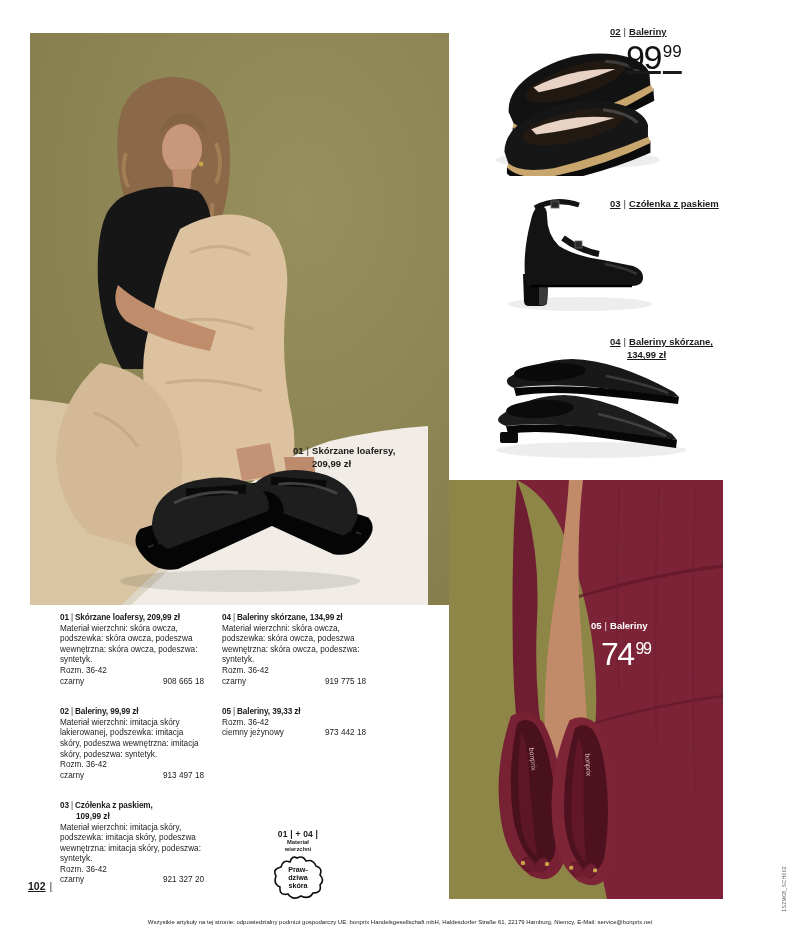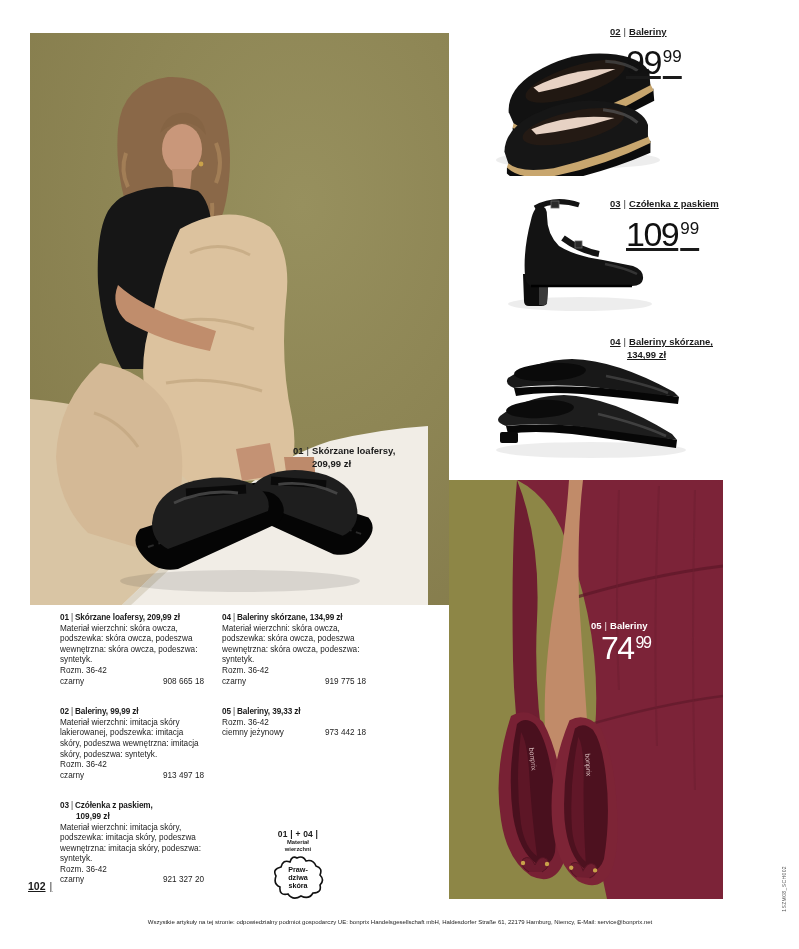--- a/index.html
+++ b/index.html
@@ -11,30 +11,30 @@
   .hero{left:30px;top:33px;width:448px;height:572px;}
   .hero svg{display:block;}
   .hero-caption{left:263px;top:411px;font-size:9.5px;font-weight:700;color:#1b1b1b;line-height:13px;}
   .cap-l2{padding-left:19px;}
 
   
   .shelf-label{left:610px;width:140px;text-decoration:underline;}
   .sl-name{font-size:9.5px;font-weight:700;white-space:nowrap;color:#1b1b1b;}
   .sl-name2{font-size:9.5px;font-weight:700;color:#1b1b1b;padding-left:17px;margin-top:2px;}
   .pipe{font-weight:300;color:#333;padding:0 3px;}
-  .sl-price{margin-left:16px;margin-top:2px;font-size:34px;font-weight:400;letter-spacing:-1.5px;color:#111;line-height:46px;}
+  .sl-price{margin-left:16px;margin-top:2px;font-size:34px;font-weight:400;letter-spacing:-1.5px;color:#111;line-height:36px;}
   .pd{font-size:17px;position:relative;top:-12px;letter-spacing:0;margin-left:2px;}
 
   
   .photo2{left:449px;top:480px;width:274px;height:391px;}
   .photo2 svg{display:block;}
   .photo2-caption{left:142px;top:140px;color:#ffffff;}
   .p2-name{font-size:9.5px;font-weight:700;white-space:nowrap;}
   .p2-name .pipe{color:#f3e8e8;}
-  .p2-price{font-size:32px;font-weight:400;letter-spacing:-1.5px;line-height:32px;margin-left:10px;margin-top:1px;}
+  .p2-price{font-size:32px;font-weight:400;letter-spacing:-1.5px;line-height:32px;margin-left:10px;margin-top:7px;}
   .pd2{font-size:16px;position:relative;top:-11px;margin-left:2px;}
 
   
   .dcol{width:144px;}
   .dcol1{left:60px;top:613px;}
   .dcol2{left:222px;top:613px;}
   .detail-item{margin-bottom:20px;}
   .dt-title{font-size:8.2px;font-weight:700;white-space:nowrap;letter-spacing:-0.1px;line-height:10.6px;}
   .dt-title .pipe{padding:0 2px;}
   .dt-title2{font-size:8.2px;font-weight:700;padding-left:16px;line-height:10.6px;}
@@ -133,21 +133,20 @@
   <path d="M50,18 Q70,7 94,15" stroke="#131313" stroke-width="5" fill="none"></path>
   <rect x="66" y="11" width="8" height="7" fill="#2a2a2a" stroke="#666" stroke-width="0.8"></rect>
   <path d="M40,86 Q38,60 46,30 Q49,16 56,16 Q62,16 62,26 Q62,44 74,56 Q90,66 118,70 L148,76 Q159,80 158,89 Q157,96 147,96 L46,96 Q40,93 40,86 Z" fill="#131313"></path>
   <path d="M78,48 Q94,60 114,64" stroke="#131313" stroke-width="6" fill="none"></path>
   <rect x="90" y="51" width="7" height="7" fill="#2a2a2a" stroke="#666" stroke-width="0.8"></rect>
   <path d="M120,74 Q140,78 152,84" stroke="#3d3d3d" stroke-width="2.5" fill="none" opacity="0.8"></path>
   <path d="M46,96 L147,96" stroke="#000" stroke-width="2.5"></path>
 </svg>
 <div class="abs shelf-label" style="top:198px;">
   <div class="sl-name"><span>03</span><span class="pipe">|</span><span>Czółenka z paskiem</span></div>
-  <div class="sl-price"><span>109</span><span class="pd">99</span></div>
 </div>
 
 <svg class="abs" style="left:486px;top:332px;" width="210" height="130" viewBox="0 0 210 130">
   <ellipse cx="105" cy="118" rx="95" ry="8" fill="rgba(0,0,0,0.07)"></ellipse>
   <g>
     <path d="M28,56 Q100,50 193,65 L192,72 Q140,66 96,62 Q56,59 30,64 Z" fill="#060606"></path>
     <path d="M22,46 Q50,28 86,27 Q130,28 188,60 L193,65 Q150,60 106,55 Q58,51 28,56 Q18,52 22,46 Z" fill="#181818"></path>
     <ellipse cx="64" cy="40" rx="36" ry="9" fill="#0a0a0a" transform="rotate(-3 64 40)"></ellipse>
     <path d="M120,44 Q160,52 182,61" stroke="#444" stroke-width="2.5" fill="none" opacity="0.8"></path>
   </g>

